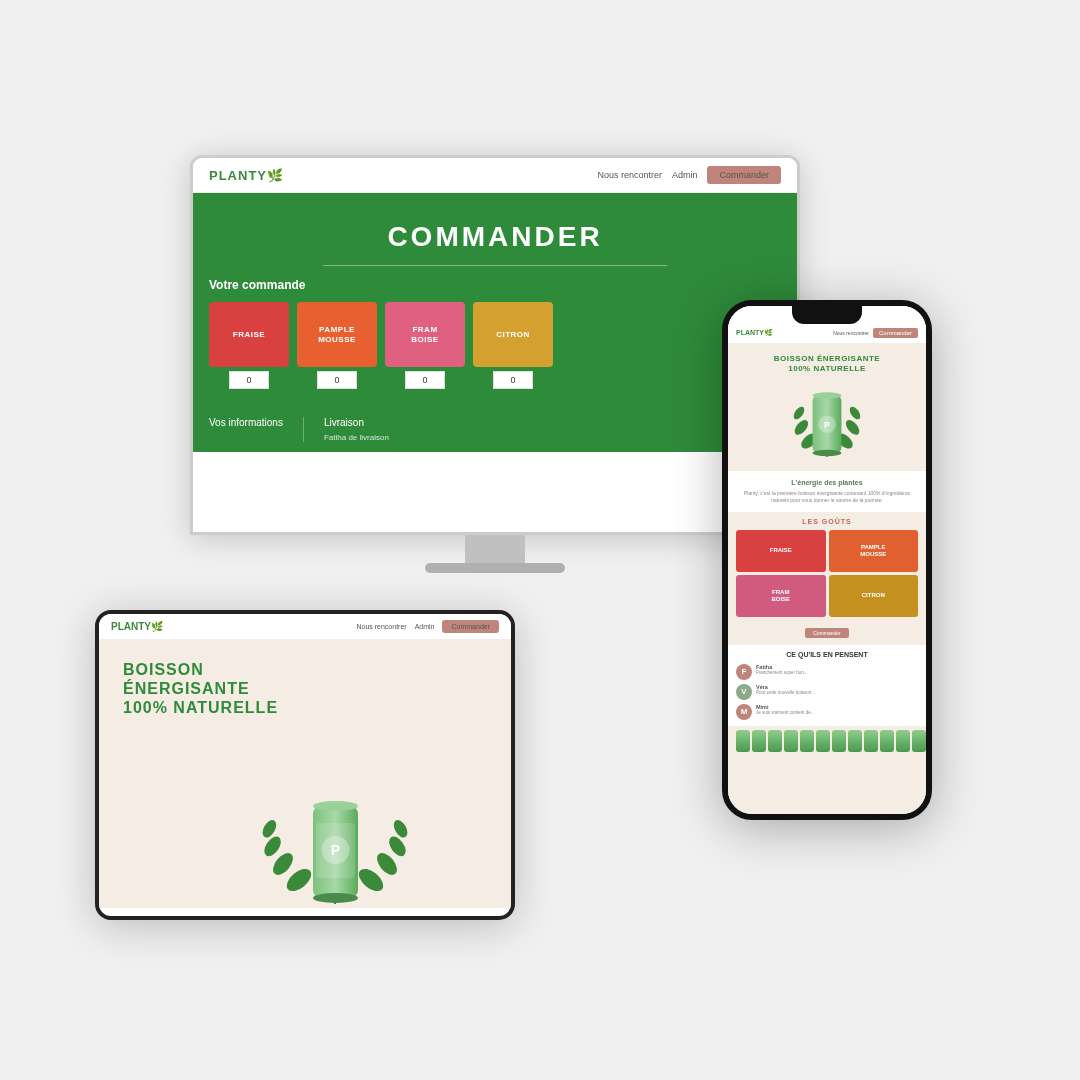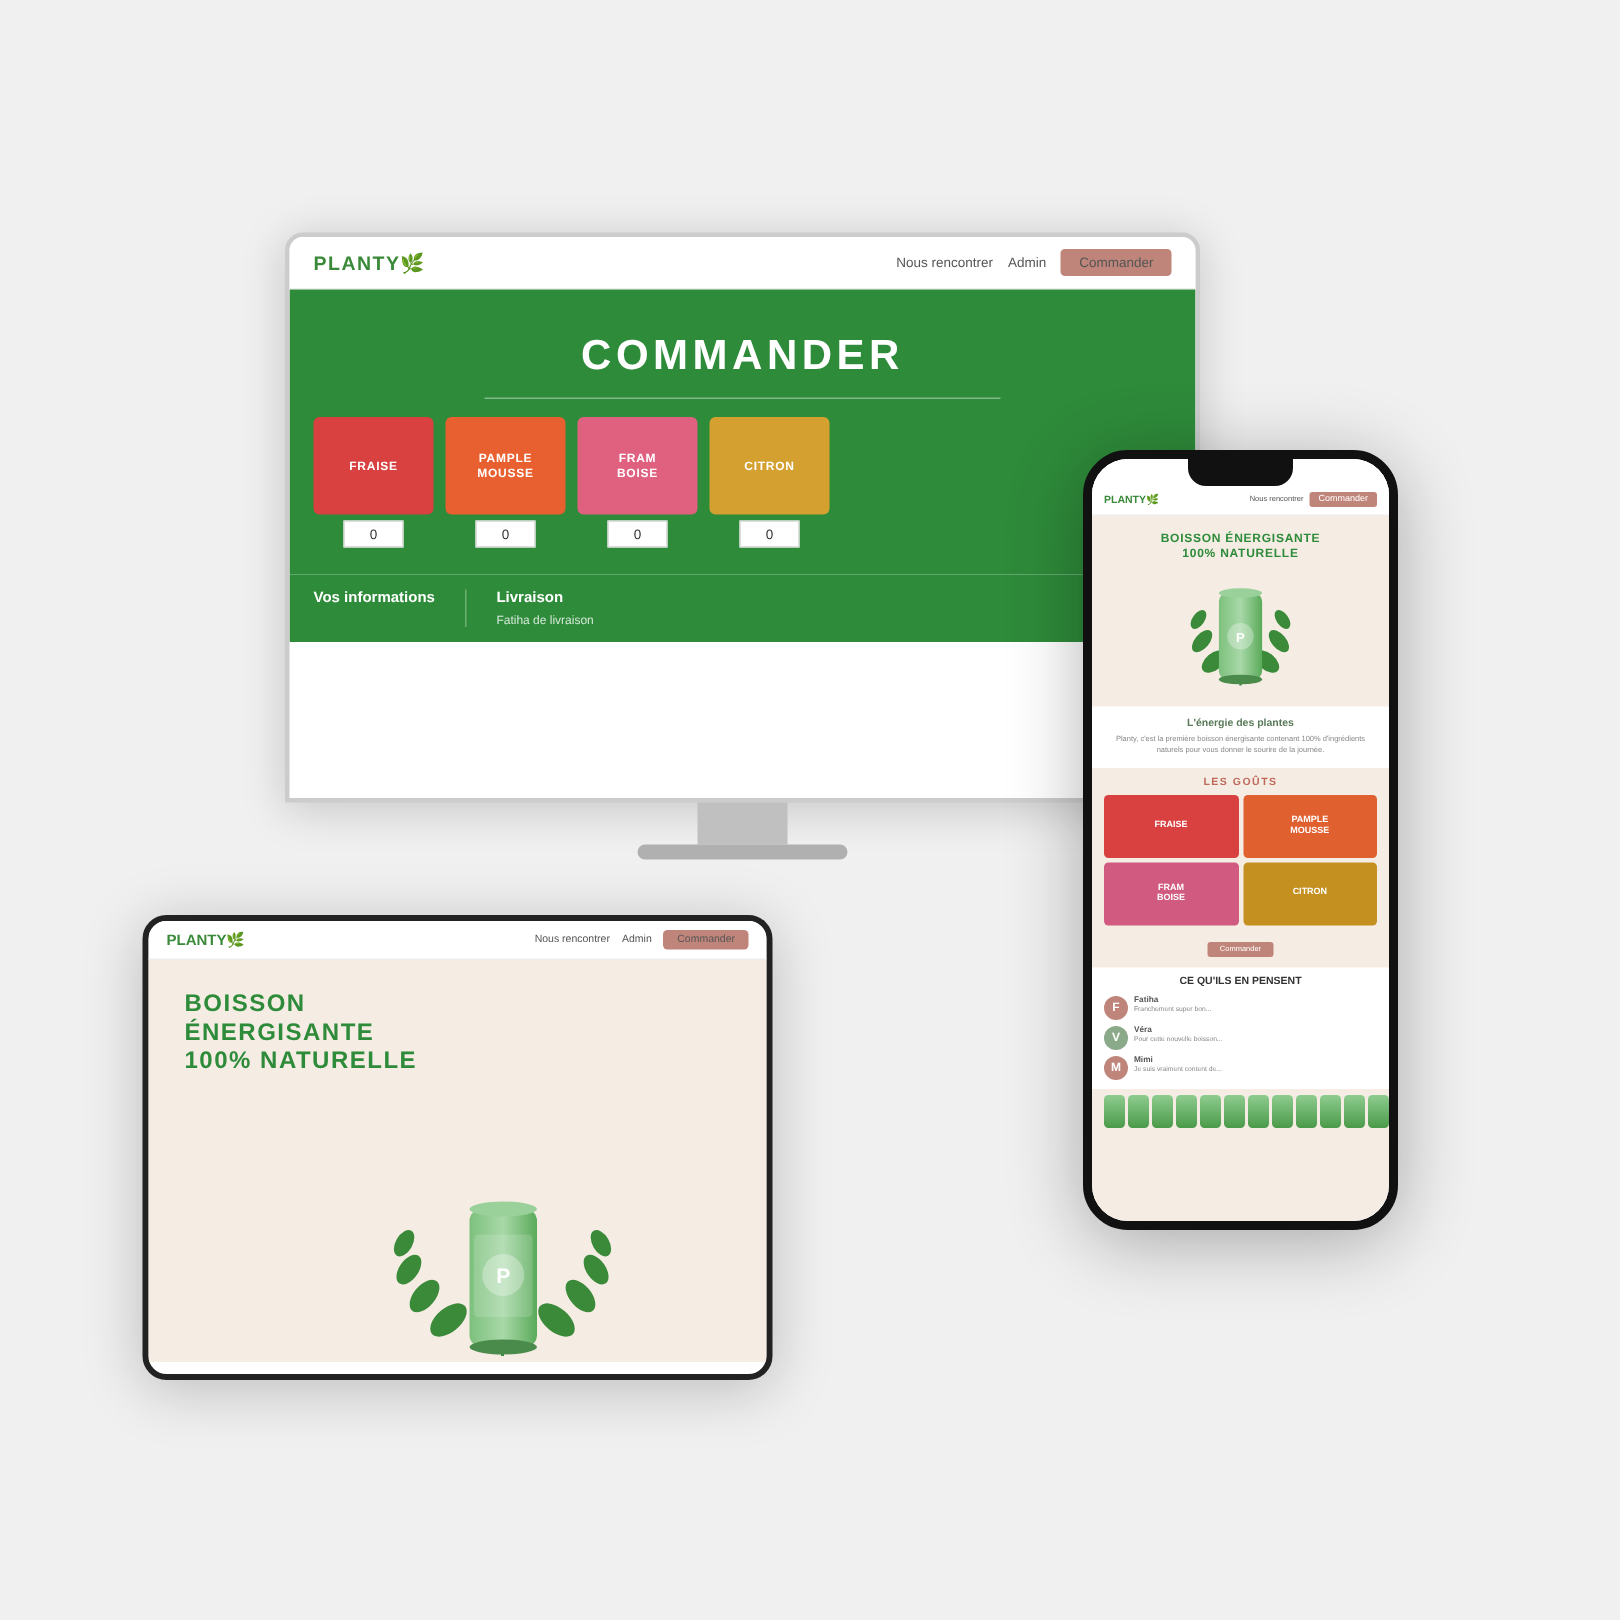--- a/index.html
+++ b/index.html
@@ -137,21 +137,21 @@
       font-size: 9px;
       margin: 4px auto 0;
       color: #333;
     }
     .desktop-info-section {
       background: #2e8b3a;
       padding: 10px 16px;
       display: flex;
       gap: 20px;
     }
-    .info-col h3 { color: #fff; font-size: 10px; font-weight: 700; margin-bottom: 5px; }
+    .info-col h3 { color: #fff; font-size: 10px; font-weight: 400; margin-bottom: 5px; }
     .info-col p { color: rgba(255,255,255,0.8); font-size: 8px; }
     .info-divider { width: 1px; background: rgba(255,255,255,0.3); }
 
     
     .tablet {
       position: absolute;
       bottom: 160px;
       left: 75px;
       width: 420px;
       height: 310px;
@@ -426,20 +426,21 @@
         <div class="desktop-nav-links">
           <span>Nous rencontrer</span>
           <span>Admin</span>
           <span class="desktop-nav-btn">Commander</span>
         </div>
       </div>
 
       <div class="desktop-hero">
         <h1>COMMANDER</h1>
         <div class="desktop-hero-divider"></div>
+        <div class="desktop-section-title">Votre commande</div>
         <div class="desktop-flavors">
           <div>
             <div class="flavor-card flavor-strawberry">FRAISE</div>
             <div class="flavor-qty">0</div>
           </div>
           <div>
             <div class="flavor-card flavor-grapefruit">PAMPLE<br>MOUSSE</div>
             <div class="flavor-qty">0</div>
           </div>
           <div>

